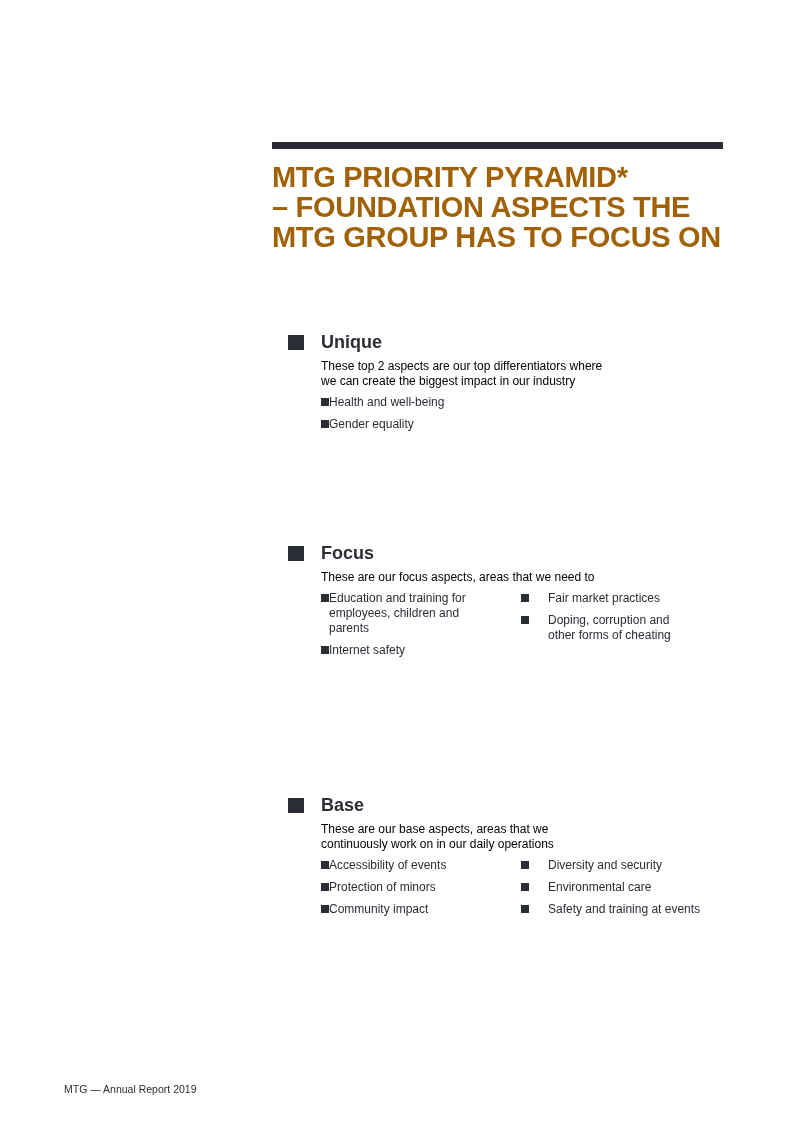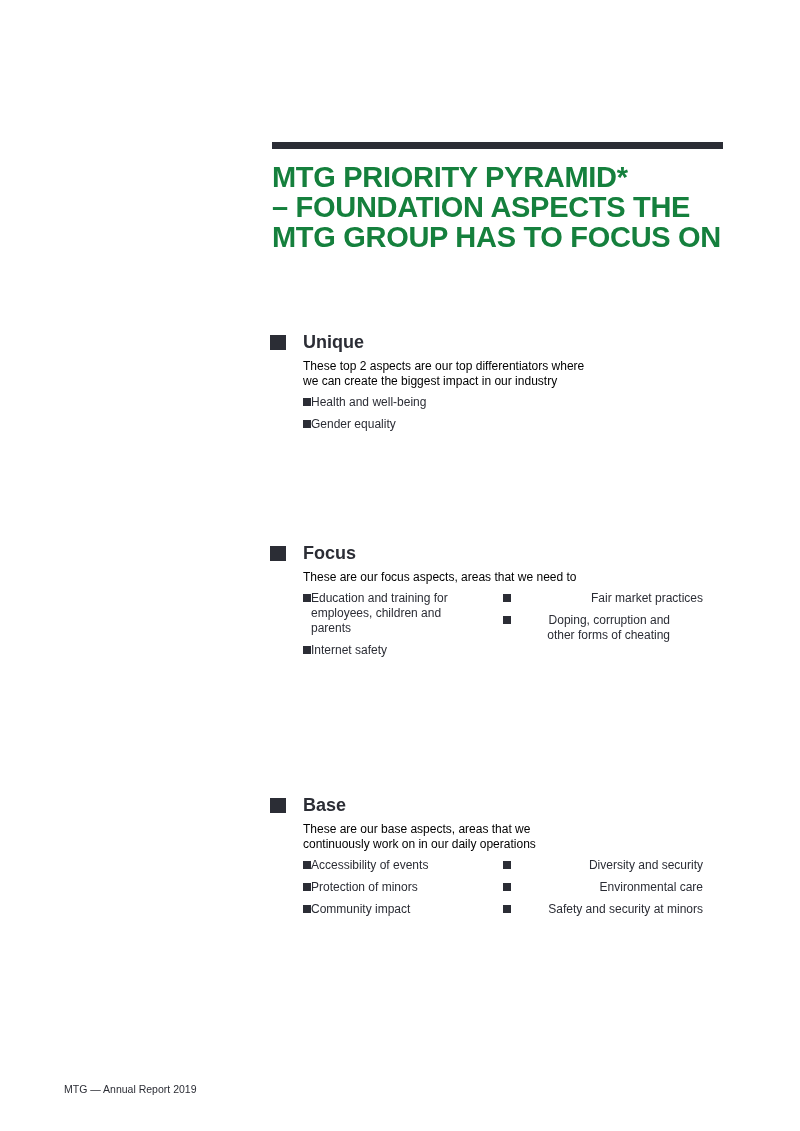--- a/index.html
+++ b/index.html
@@ -8,41 +8,41 @@
       background: #ffffff; color: #2b2d35;
       font-family: "Liberation Sans", sans-serif;
     }
     .top-rule {
       position: absolute; left: 272px; top: 142px; width: 451px; height: 7px;
       background: #2b2d35;
     }
     .page-title {
       position: absolute; left: 272px; top: 162px; width: 470px;
       margin: 0; font-size: 29px; line-height: 30px; font-weight: bold;
-      letter-spacing: -0.3px; color: #15803d;
+      letter-spacing: -0.3px; color: #a16207;
     }
     .page-title span { display: block; }
-    .section { position: absolute; left: 270px; width: 460px; }
+    .section { position: absolute; left: 288px; width: 460px; }
     .section-head { position: relative; height: 22px; }
     .head-square {
       position: absolute; left: 0; top: 1px; width: 16px; height: 15px; background: #2b2d35;
     }
     .section-title {
       position: absolute; left: 33px; top: -4px; margin: 0;
       font-size: 18px; font-weight: bold; color: #2b2d35; line-height: 24px;
     }
     .section-desc {
       margin: 0 0 0 33px; font-size: 12px; line-height: 15px; color: #000000;
       padding-top: 3px;
     }
     .section-desc span { display: block; }
     .cols { display: flex; margin-left: 33px; margin-top: 6px; }
     .col { list-style: none; margin: 0; padding: 0; }
     .col-1 { width: 200px; }
-    .col-2 { width: 200px; text-align: right; }
+    .col-2 { width: 200px; }
     .item { position: relative; font-size: 12px; line-height: 15px; margin-bottom: 7px; }
     .col-1 .item { padding-left: 8px; }
     .col-2 .item { padding-left: 27px; }
     .bullet {
       position: absolute; left: 0; top: 3px; width: 8px; height: 8px; background: #2b2d35;
     }
     .footer {
       position: absolute; left: 39px; top: 1083px; font-size: 10.5px; color: #2b2d35; padding-left: 25px;
     }
   </style>
@@ -105,18 +105,18 @@
   </p>
   <div class="cols">
     <ul class="col col-1">
       <li class="item"><span class="bullet"></span><span>Accessibility of events</span></li>
       <li class="item"><span class="bullet"></span><span>Protection of minors</span></li>
       <li class="item"><span class="bullet"></span><span>Community impact</span></li>
     </ul>
     <ul class="col col-2">
       <li class="item"><span class="bullet"></span><span>Diversity and security</span></li>
       <li class="item"><span class="bullet"></span><span>Environmental care</span></li>
-      <li class="item"><span class="bullet"></span><span>Safety and security at minors</span></li>
+      <li class="item"><span class="bullet"></span><span>Safety and training at events</span></li>
     </ul>
   </div>
 </section>
 
 <div class="footer">MTG — Annual Report 2019</div>
 
 </body></html>

